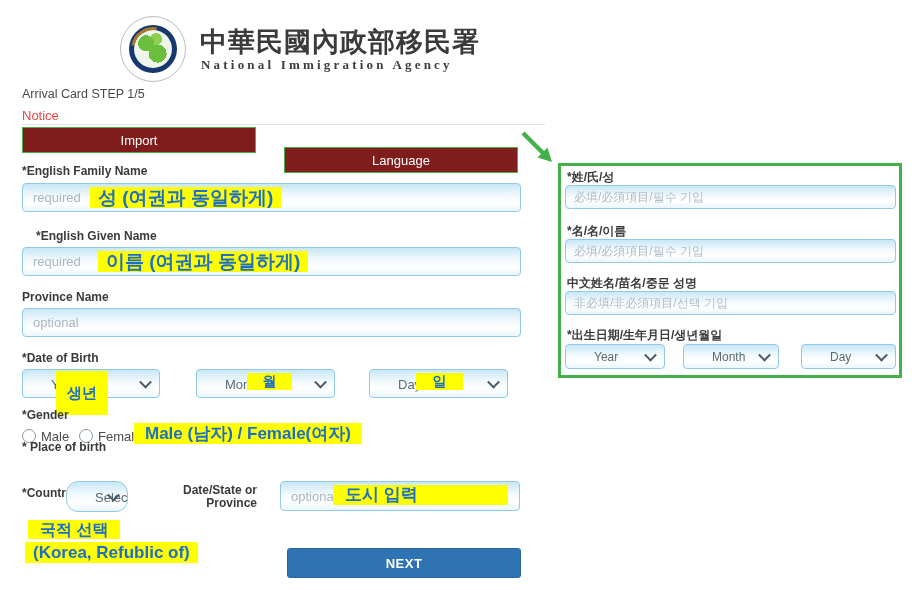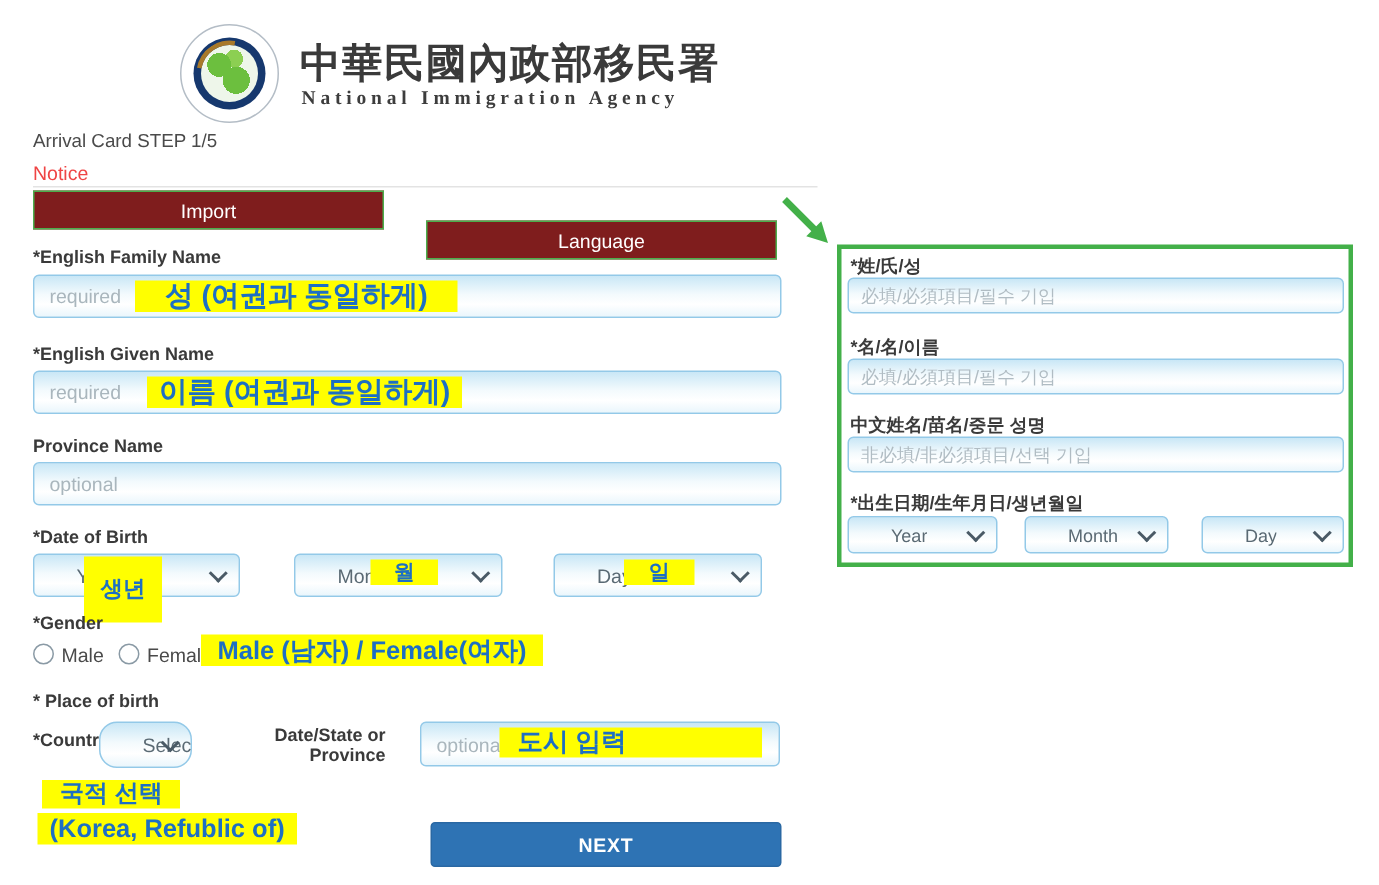--- a/index.html
+++ b/index.html
@@ -91,23 +91,23 @@
   <div class="abs btn-green" style="left:22px; top:127px; width:234px; height:26px;">Import</div>
   <div class="abs btn-green" style="left:284px; top:127px; width:234px; height:26px;margin-top:20px;">Language</div>
 
   <svg class="abs" style="left:519px; top:129px;" width="44" height="44" viewBox="0 0 44 44">
     <path d="M4 4 L27 27" stroke="#43b049" stroke-width="4.5" fill="none"></path>
     <polygon points="33,33 18.5,28.5 28.5,18.5" fill="#43b049"></polygon>
   </svg>
 
   <div class="abs lbl" style="left:22px; top:164px;">*English Family Name</div>
   <input class="abs tb" style="left: 22px; top: 183px; width: 499px; height: 29px;" type="text" placeholder="required">
-  <span class="abs hl" style="left:90px; top:187px; font-size:19px; line-height:21px; padding:0 20px;">성 (여권과 동일하게)</span>
+  <span class="abs hl" style="left:90px; top:187px; font-size:19px; line-height:21px; padding:0 8px;">성 (여권과 동일하게)</span>
 
-  <div class="abs lbl" style="left:22px; top:229px;text-align:right;">*English Given Name</div>
+  <div class="abs lbl" style="left:36px; top:229px;text-align:right;">*English Given Name</div>
   <input class="abs tb" style="left: 22px; top: 247px; width: 499px; height: 29px;" type="text" placeholder="required">
   <span class="abs hl" style="left:98px; top:251px; font-size:19px; line-height:21px; padding:0 8px;">이름 (여권과 동일하게)</span>
 
   <div class="abs lbl" style="left:22px; top:290px;">Province Name</div>
   <input class="abs tb" style="left: 22px; top: 308px; width: 499px; height: 29px;" type="text" placeholder="optional">
 
   <div class="abs lbl" style="left:22px; top:351px;">*Date of Birth</div>
   <div class="abs sel" style="left:22px; top:369px; width:138px; height:29px;">
     <span class="val">Year</span>
     <span class="chev"></span>
@@ -124,21 +124,21 @@
   <span class="abs hl" style="left:247px; top:373px; width:45px; font-size:14px; line-height:17px; text-align:center;">월</span>
   <span class="abs hl" style="left:416px; top:373px; width:47px; font-size:14px; line-height:17px; text-align:center;">일</span>
 
   <div class="abs lbl" style="left:22px; top:408px;">*Gender</div>
   <div class="abs radio" style="left:22px; top:429px;"></div>
   <span class="abs radio-lbl" style="left:41px; top:429px;">Male</span>
   <div class="abs radio" style="left:79px; top:429px;"></div>
   <span class="abs radio-lbl" style="left:98px; top:429px;">Female</span>
   <span class="abs hl" style="left:134px; top:423px; font-size:17px; line-height:21px; padding:0 11px;">Male (남자) / Female(여자)</span>
 
-  <div class="abs lbl" style="left:22px; top:460px;">* Place of birth</div>
+  <div class="abs lbl" style="left:22px; top:440px;">* Place of birth</div>
   <div class="abs lbl" style="left:22px; top:486px;">*Countr</div>
   <div class="abs sel" style="left:66px; top:481px; width:62px; height:31px; border-radius:12px;">
     <span class="val" style="max-width:33px;">Selec</span>
     <span class="chev"></span>
   </div>
   <div class="abs lbl" style="left:175px; top:484px; width:82px; text-align:right; line-height:13px;">
     <span>Date/State or</span><br>
     <span>Province</span>
   </div>
   <input class="abs tb" style="left: 280px; top: 481px; width: 240px; height: 30px;" type="text" placeholder="optional">

